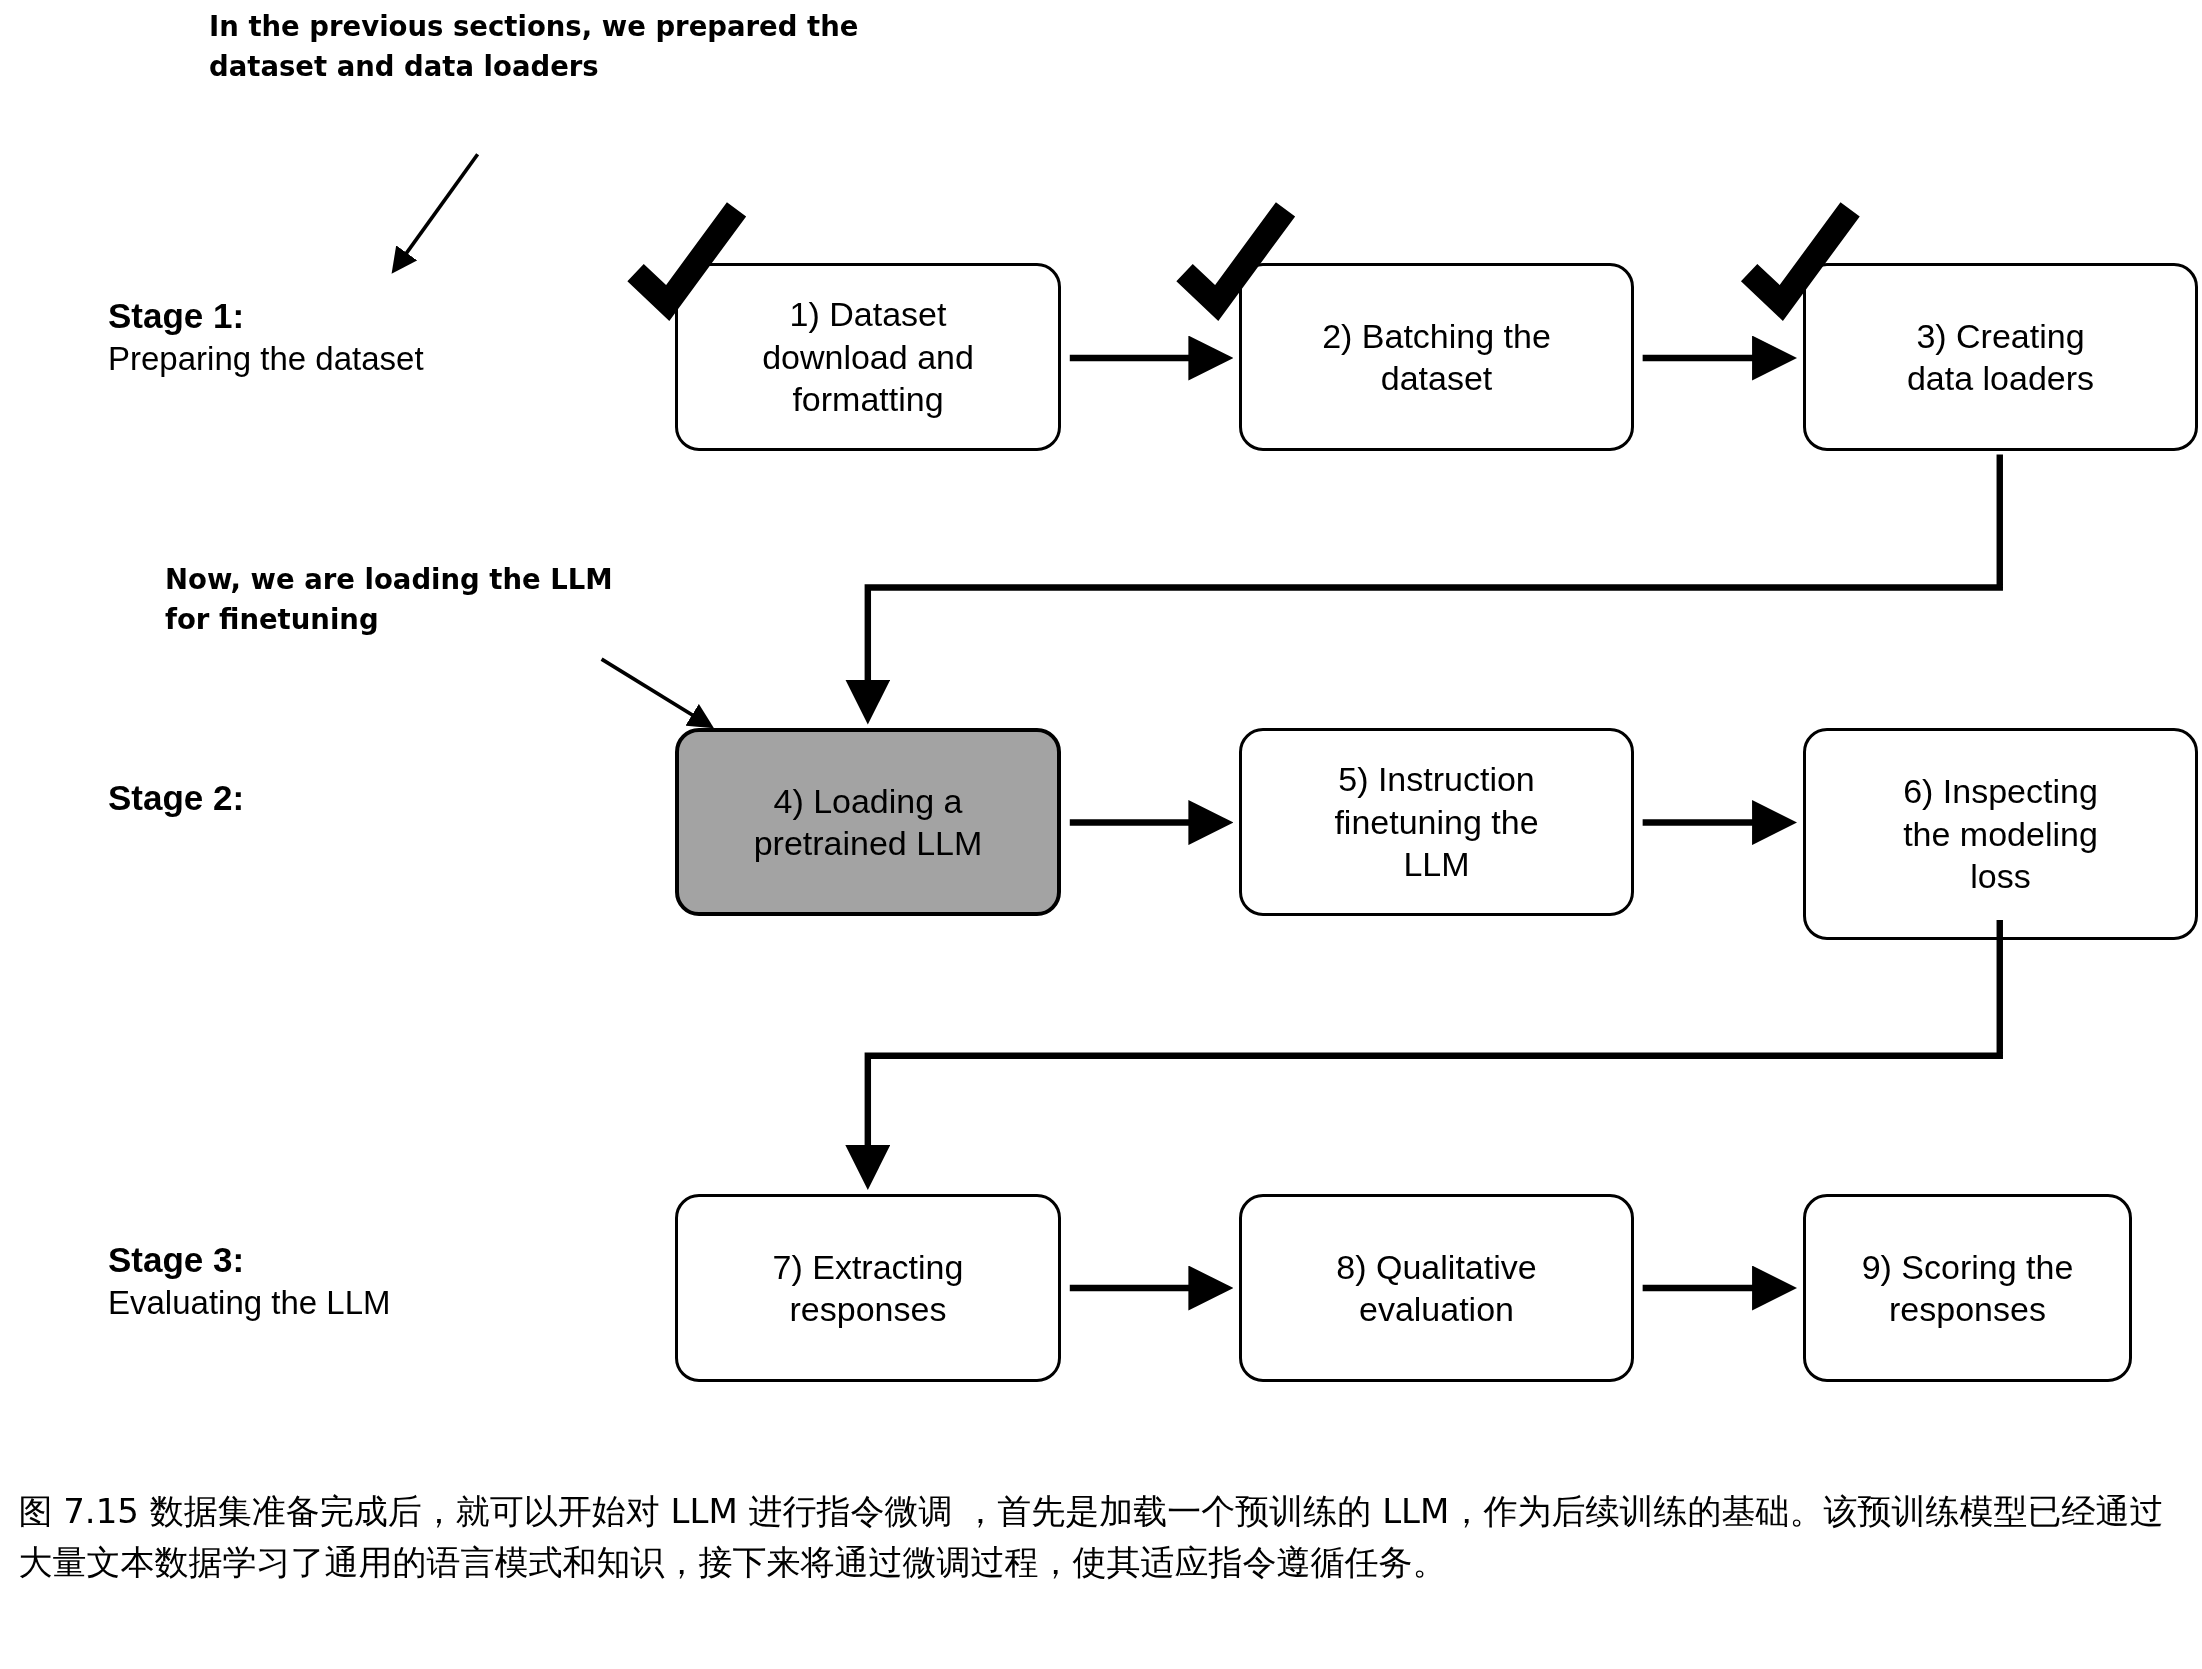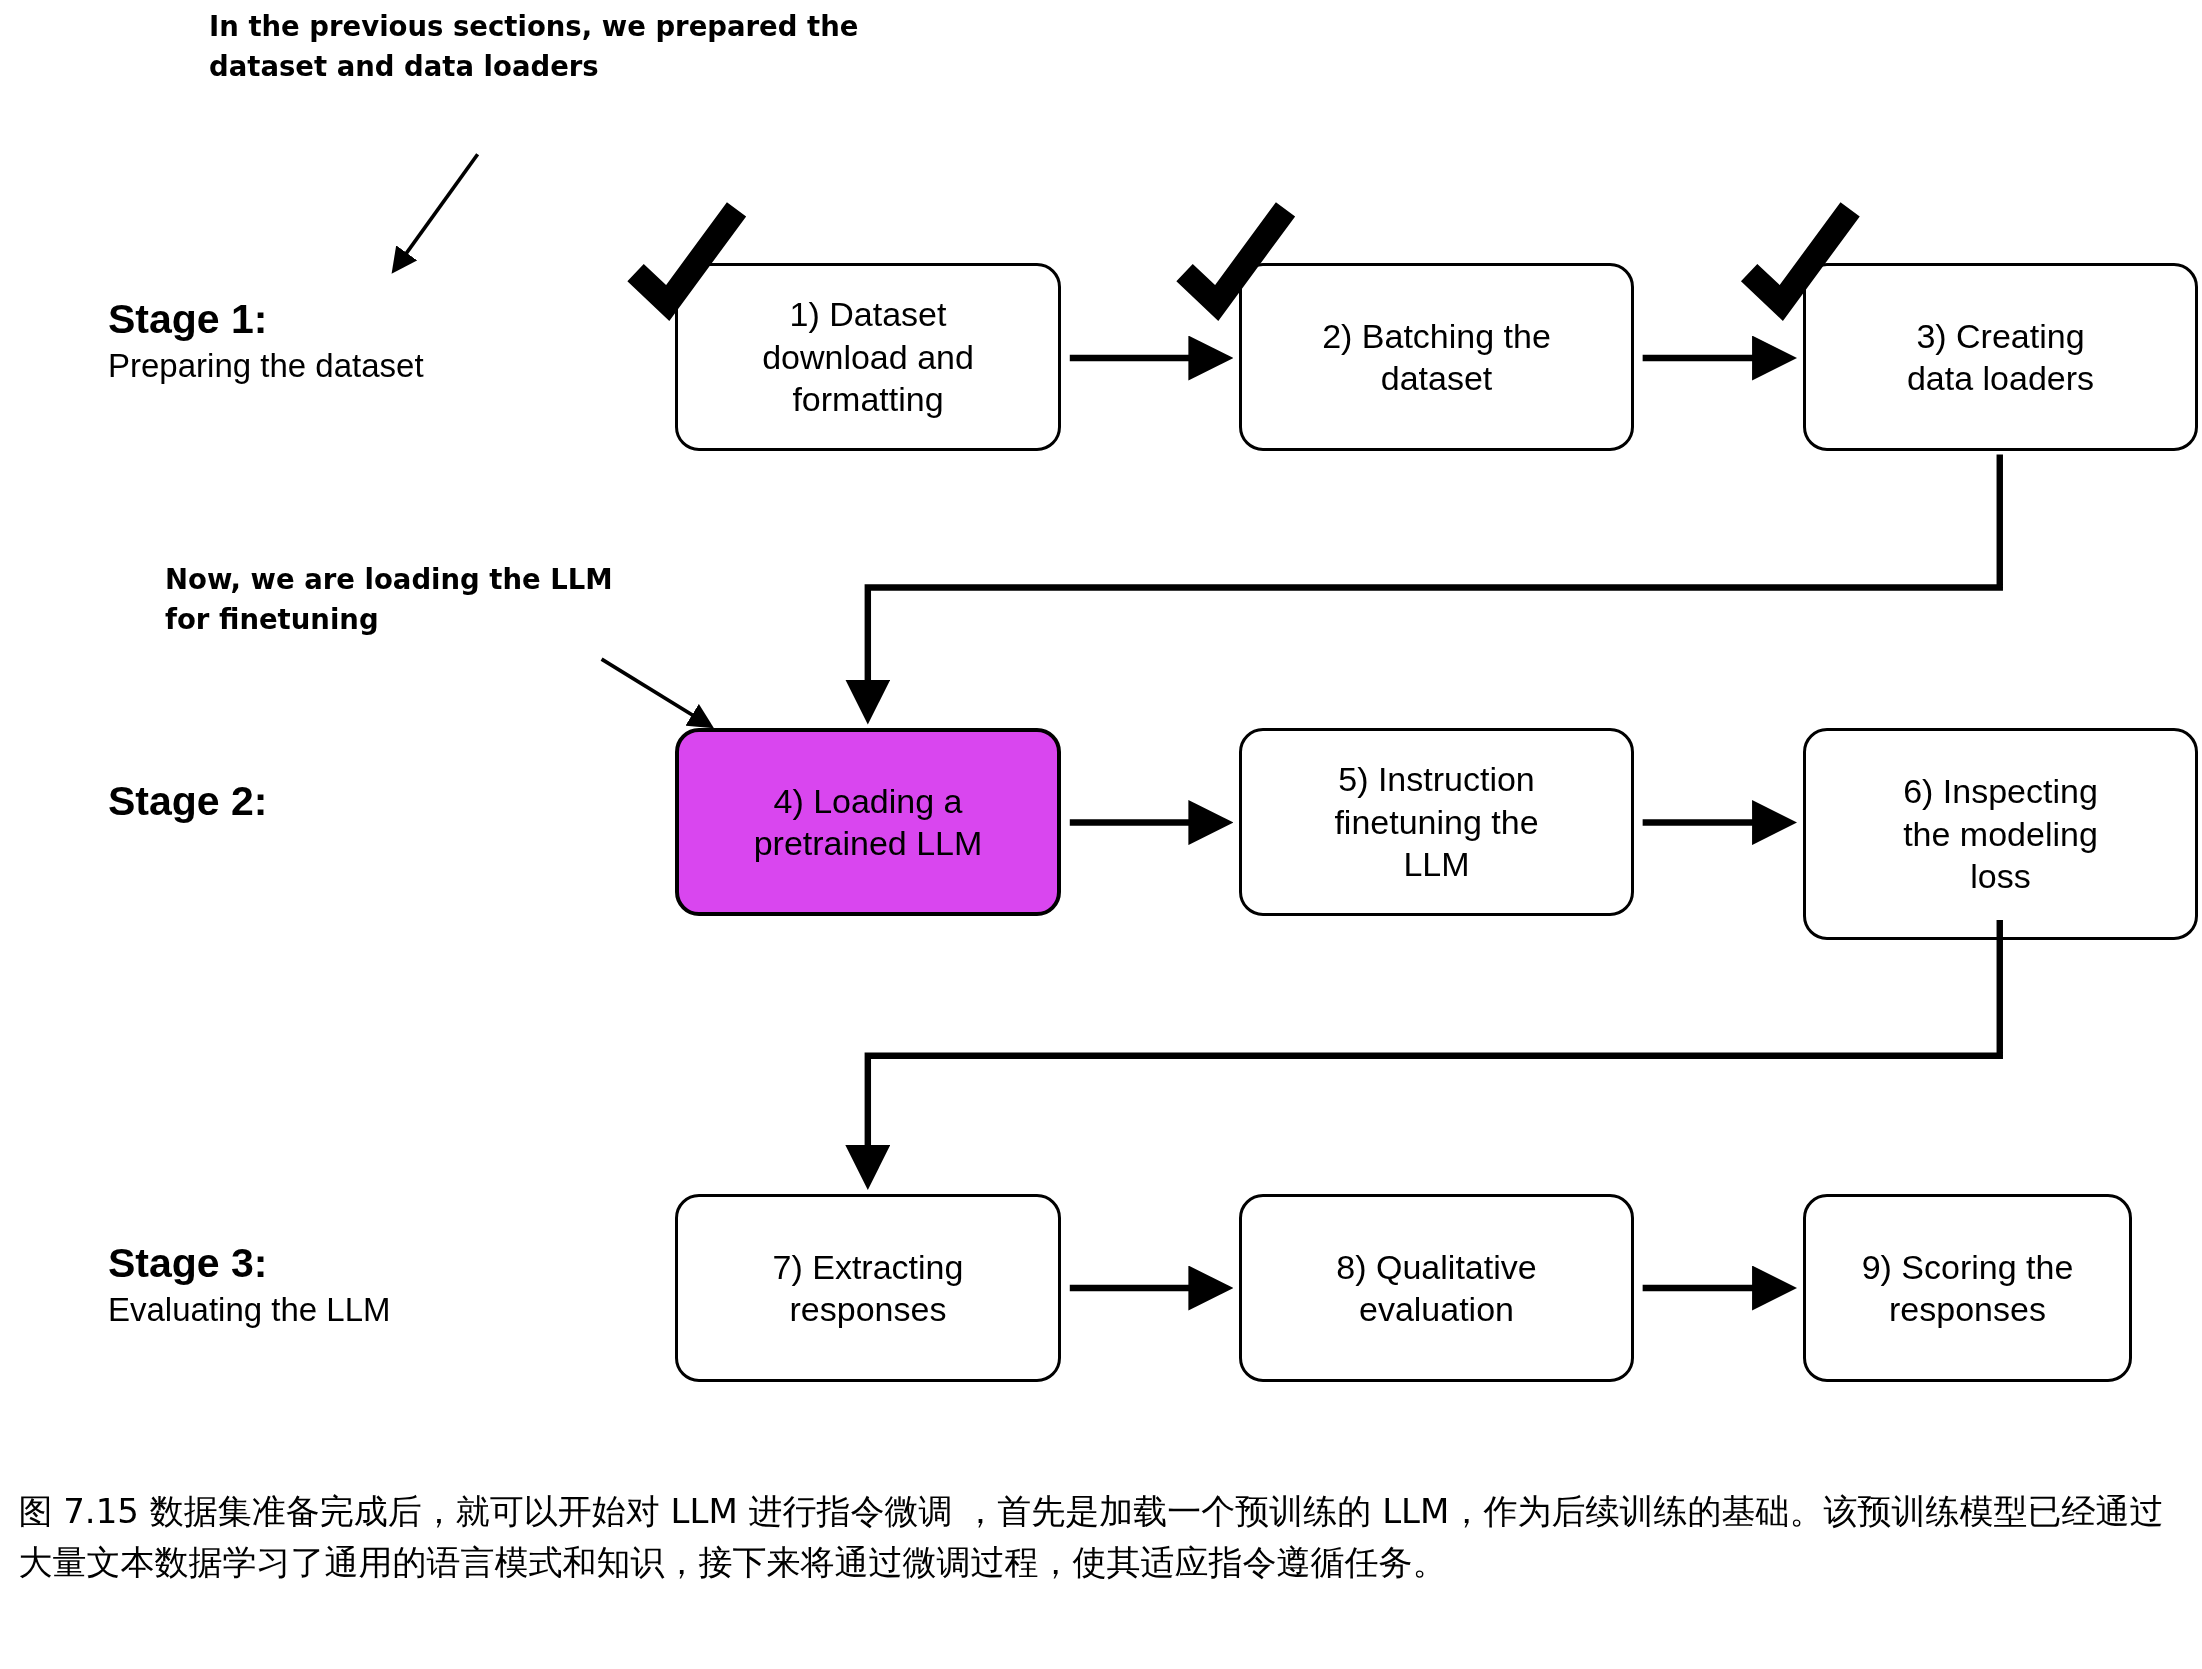--- a/index.html
+++ b/index.html
@@ -35,21 +35,21 @@
   }
   #note-1 { left: 209px; top: 7.3px;   width: 680px; }
   #note-2 { left: 165px; top: 560px; width: 551px; }
 
   
   .stage-label {
     position: absolute;
     text-align: left;
   }
   .stage-label .stage-title {
-    font-size: 41px;
+    font-size: 35px;
     font-weight: bold;
     line-height: 1.25;
     display: block;
   }
   .stage-label .stage-sub {
     font-size: 33px;
     font-weight: normal;
     line-height: 1.25;
     display: block;
   }
@@ -67,21 +67,21 @@
     display: flex;
     align-items: center;
     justify-content: center;
     text-align: center;
     font-size: 34px;
     line-height: 1.25;
     padding: 5.5px 9.2px;
     white-space: pre-line;
   }
   .box.highlight {
-    background: #d946ef;
+    background: #a3a3a3;
     border-width: 4.6px;
   }
 
   
   #box-1 { left: 675px;  top: 263px;  width: 386px; height: 188px; }
   #box-2 { left: 1239px; top: 263px;  width: 395px; height: 188px; }
   #box-3 { left: 1803px; top: 263px;  width: 395px; height: 188px; }
   
   #box-4 { left: 675px;  top: 728px;  width: 386px; height: 188px; }
   #box-5 { left: 1239px; top: 728px;  width: 395px; height: 188px; }

